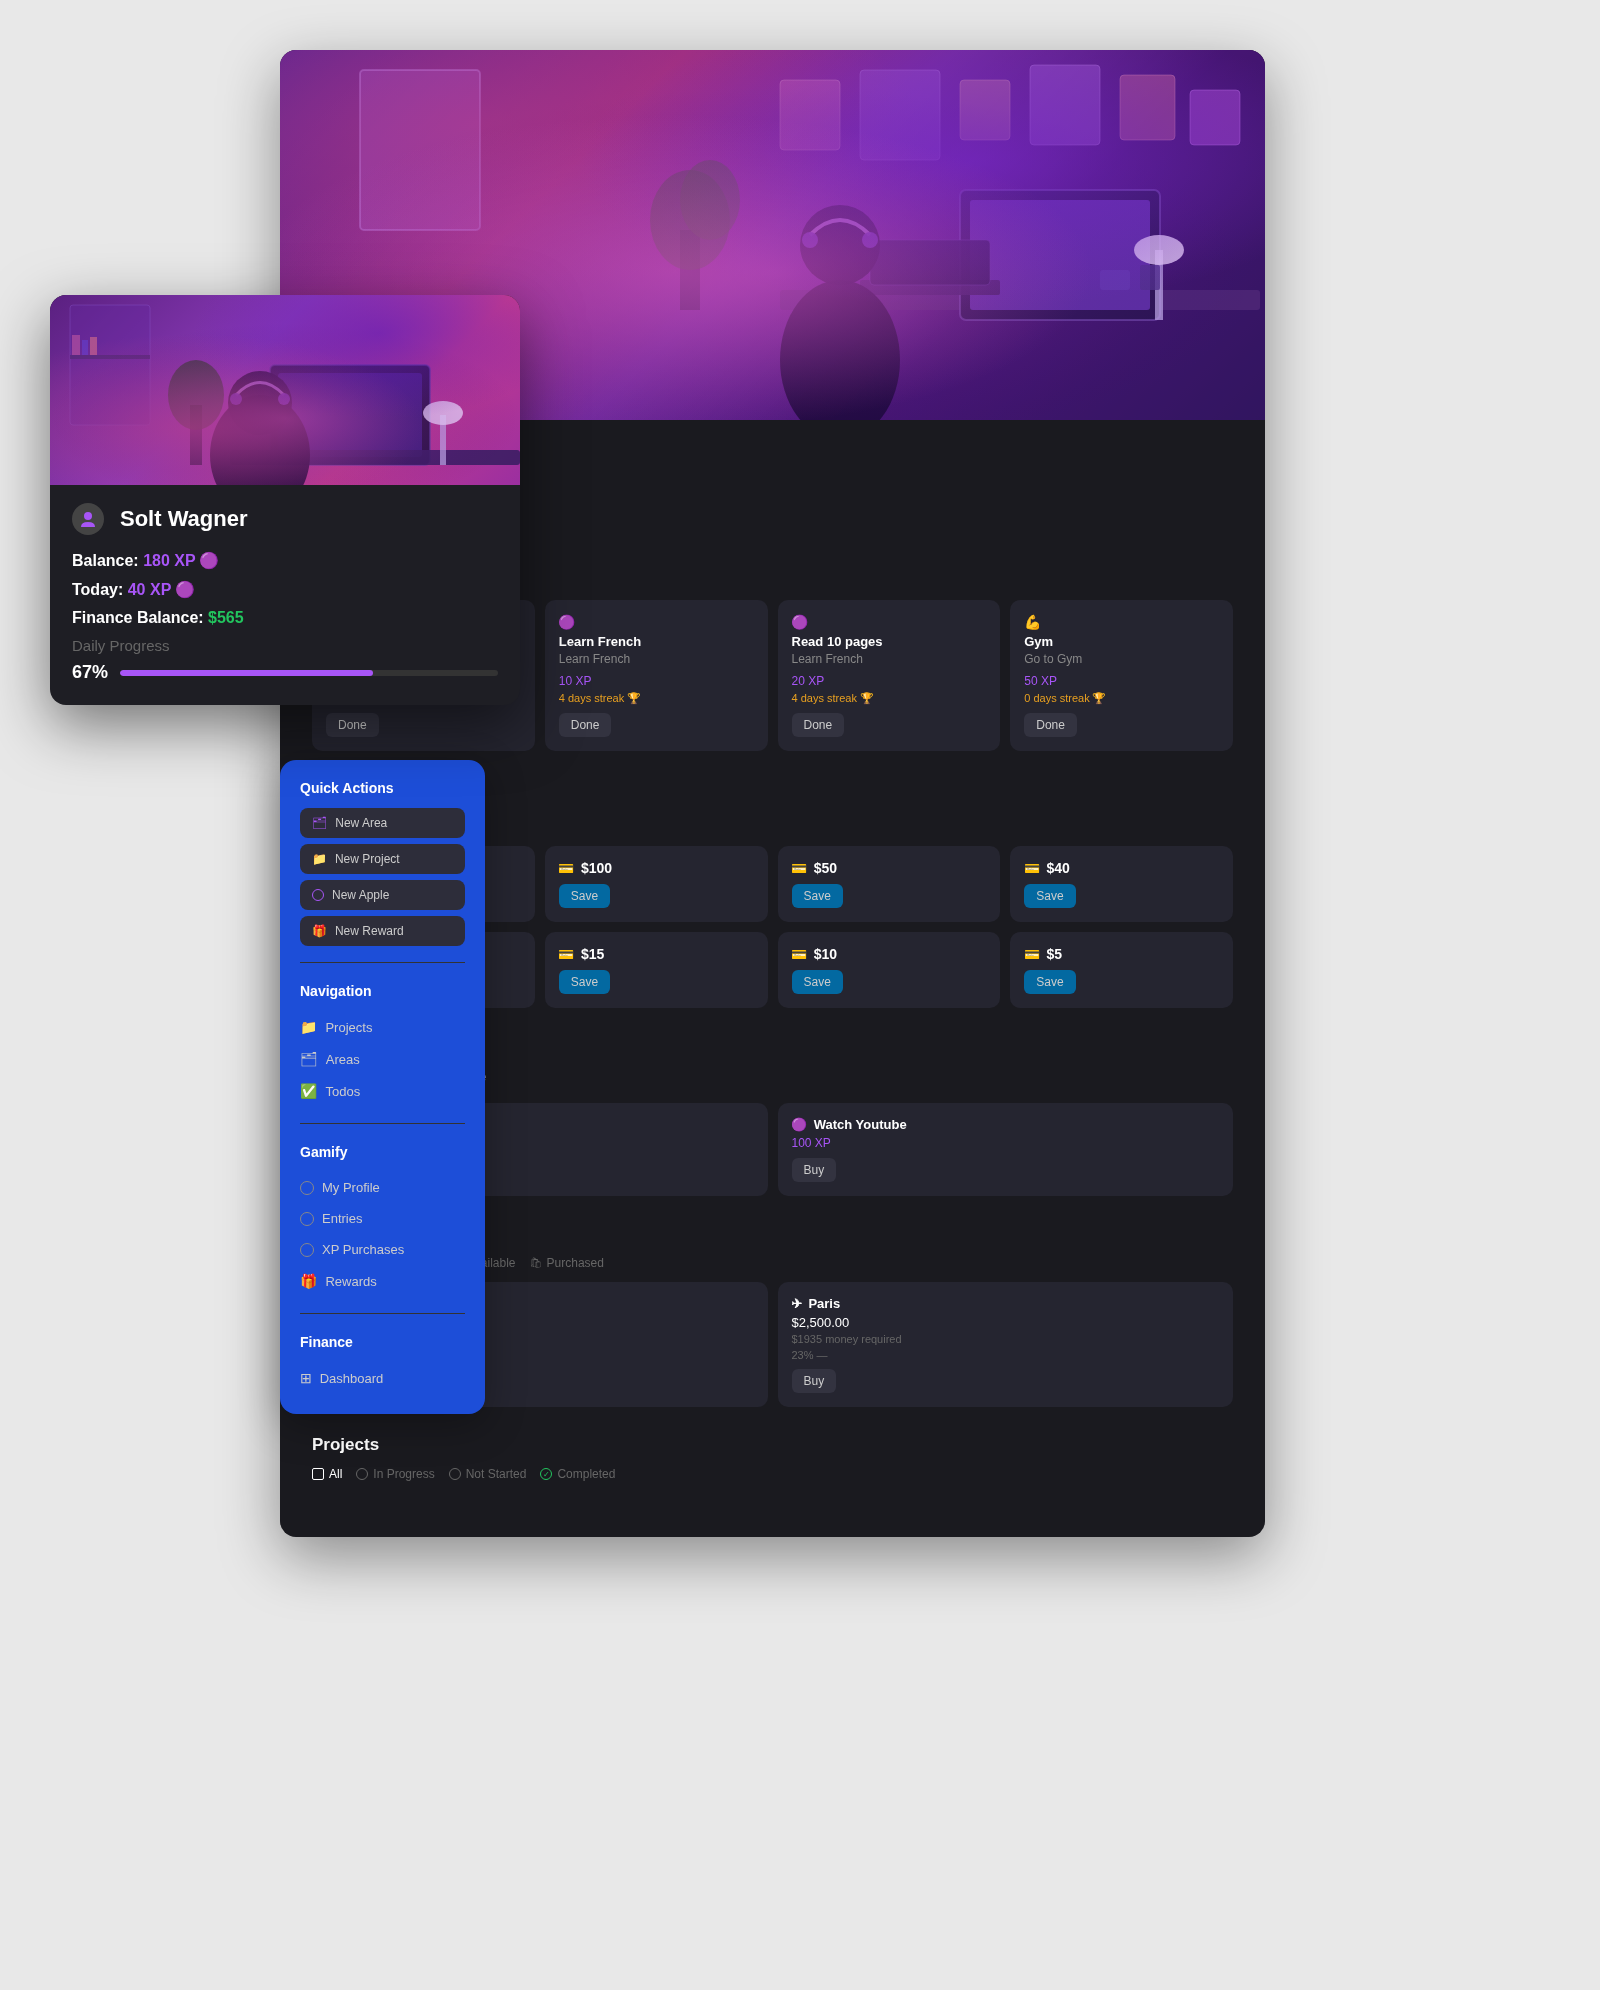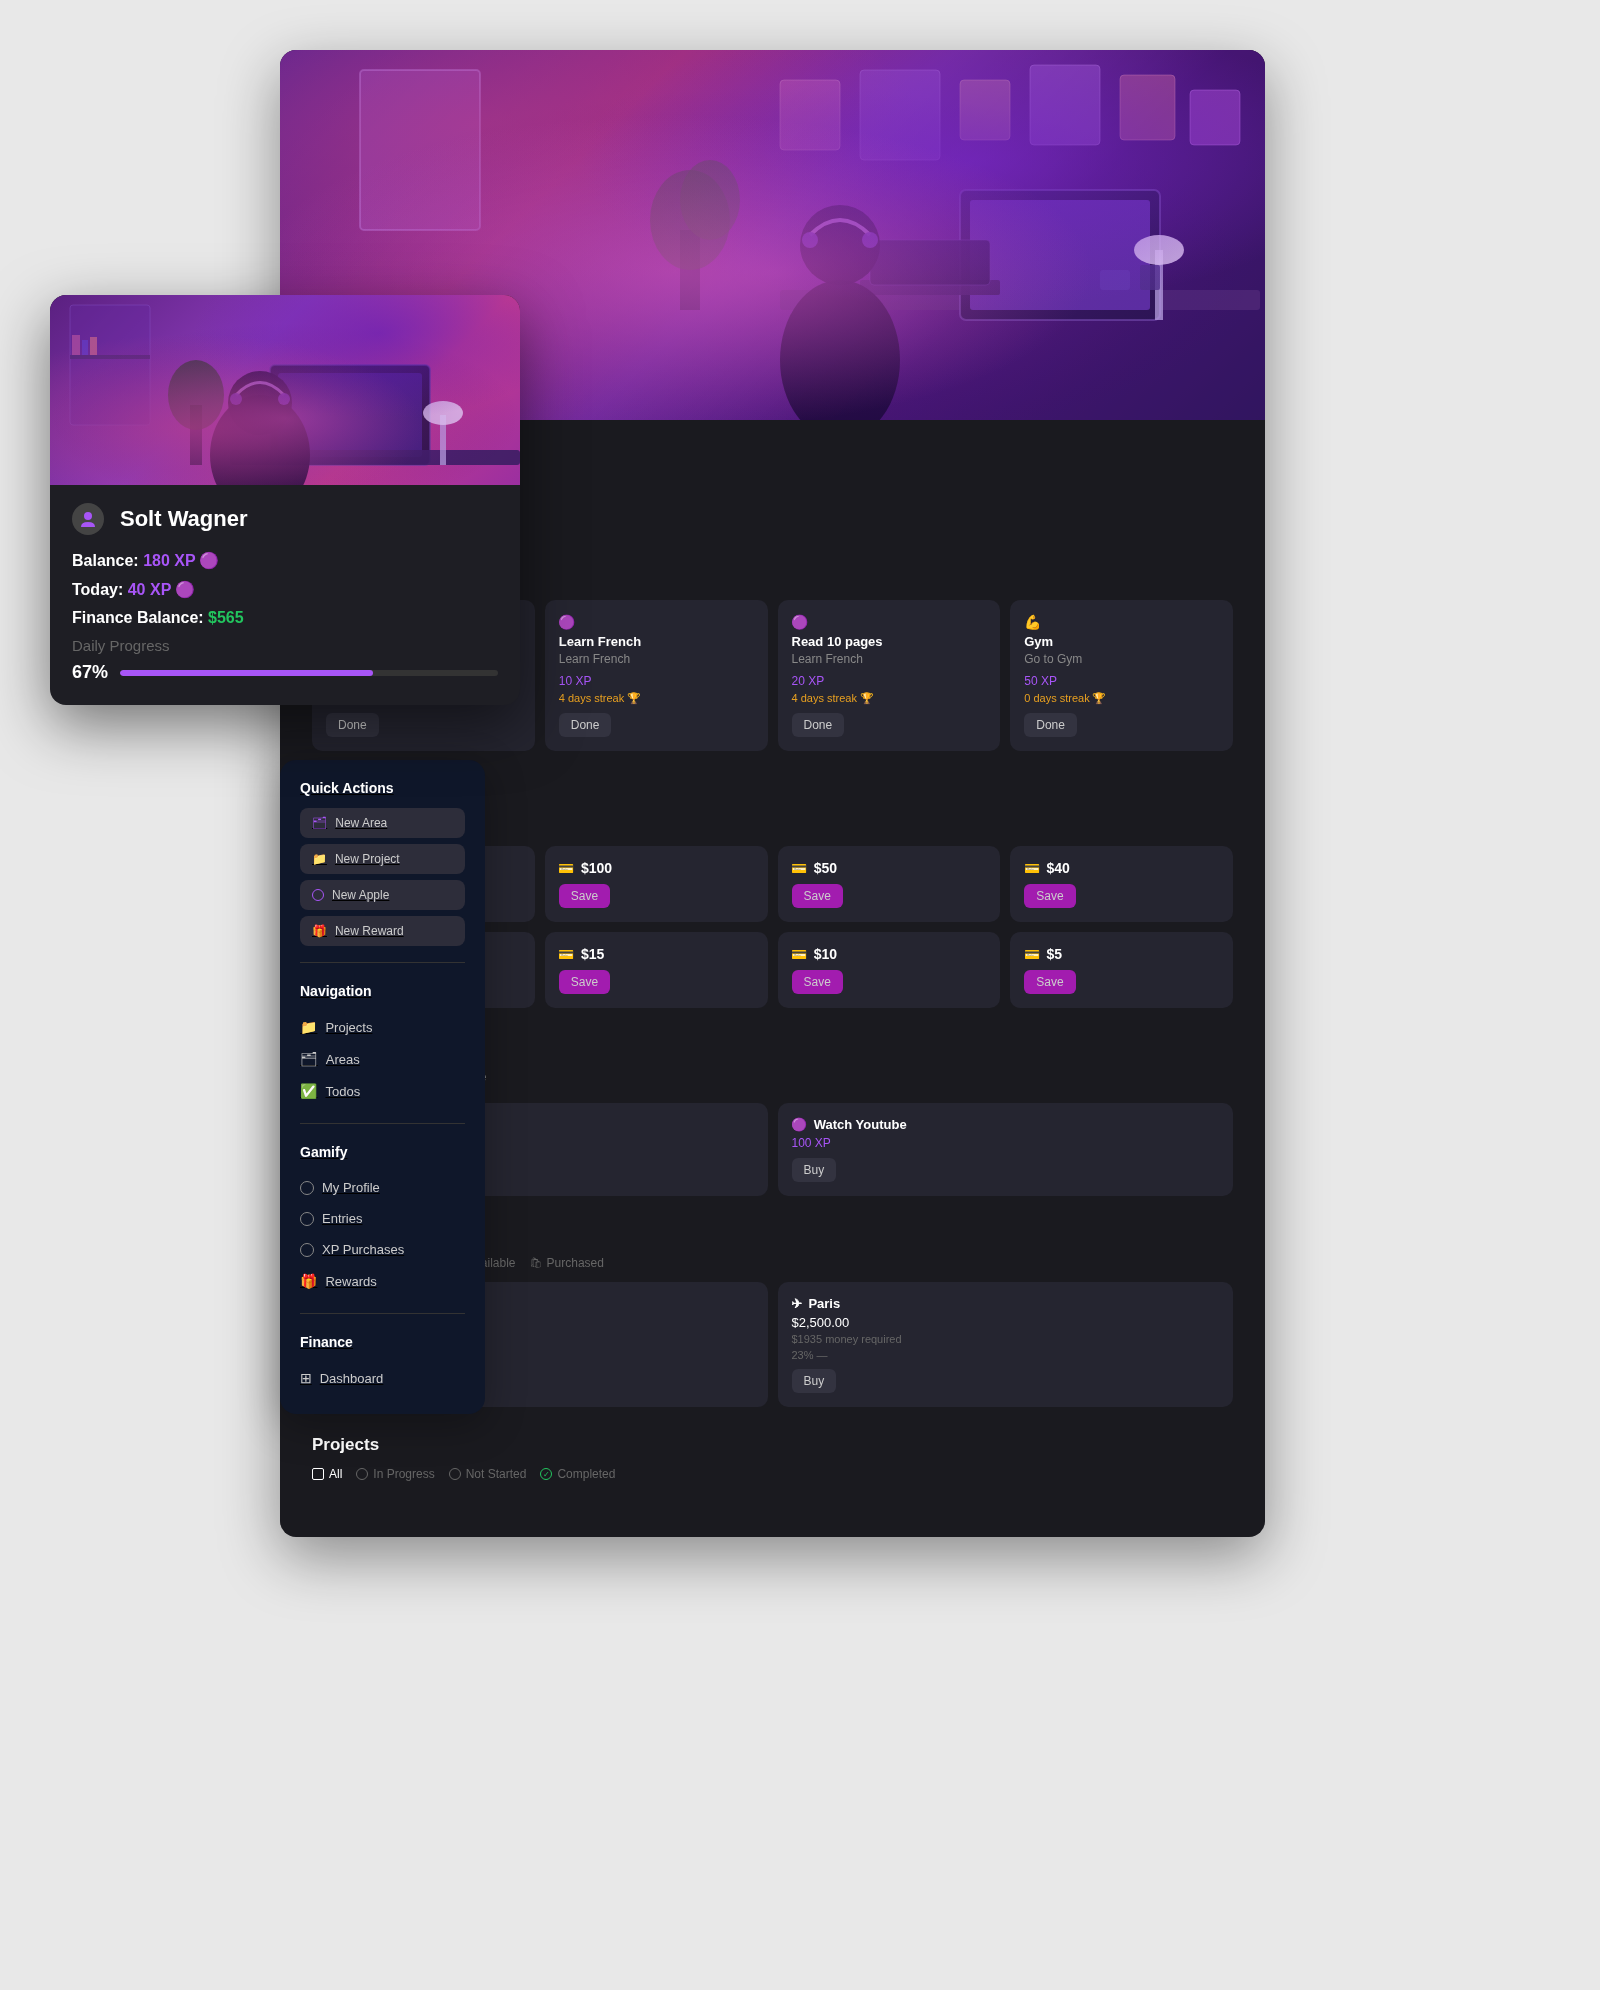--- a/index.html
+++ b/index.html
@@ -190,21 +190,21 @@
       display: flex;
       align-items: center;
       gap: 6px;
     }
 
     .money-icon {
       font-size: 13px;
     }
 
     .save-btn {
-      background: #a21caf;
+      background: #0369a1;
       border: none;
       border-radius: 6px;
       padding: 5px 12px;
       font-size: 12px;
       color: #ccc;
       cursor: pointer;
     }
 
     
     .rewards-grid {
@@ -388,25 +388,24 @@
       background: #a855f7;
       border-radius: 3px;
     }
 
     
     .sidebar-panel {
       position: absolute;
       left: 280px;
       top: 760px;
       width: 205px;
-      background: #0f172a;
+      background: #1d4ed8;
       border-radius: 16px;
       padding: 20px;
       box-shadow: 0 10px 40px rgba(0,0,0,0.3);
-      text-decoration: underline;
     }
 
     .sidebar-section-title {
       font-size: 14px;
       font-weight: 700;
       color: #fff;
       margin-bottom: 12px;
     }
 
     .action-btn {

